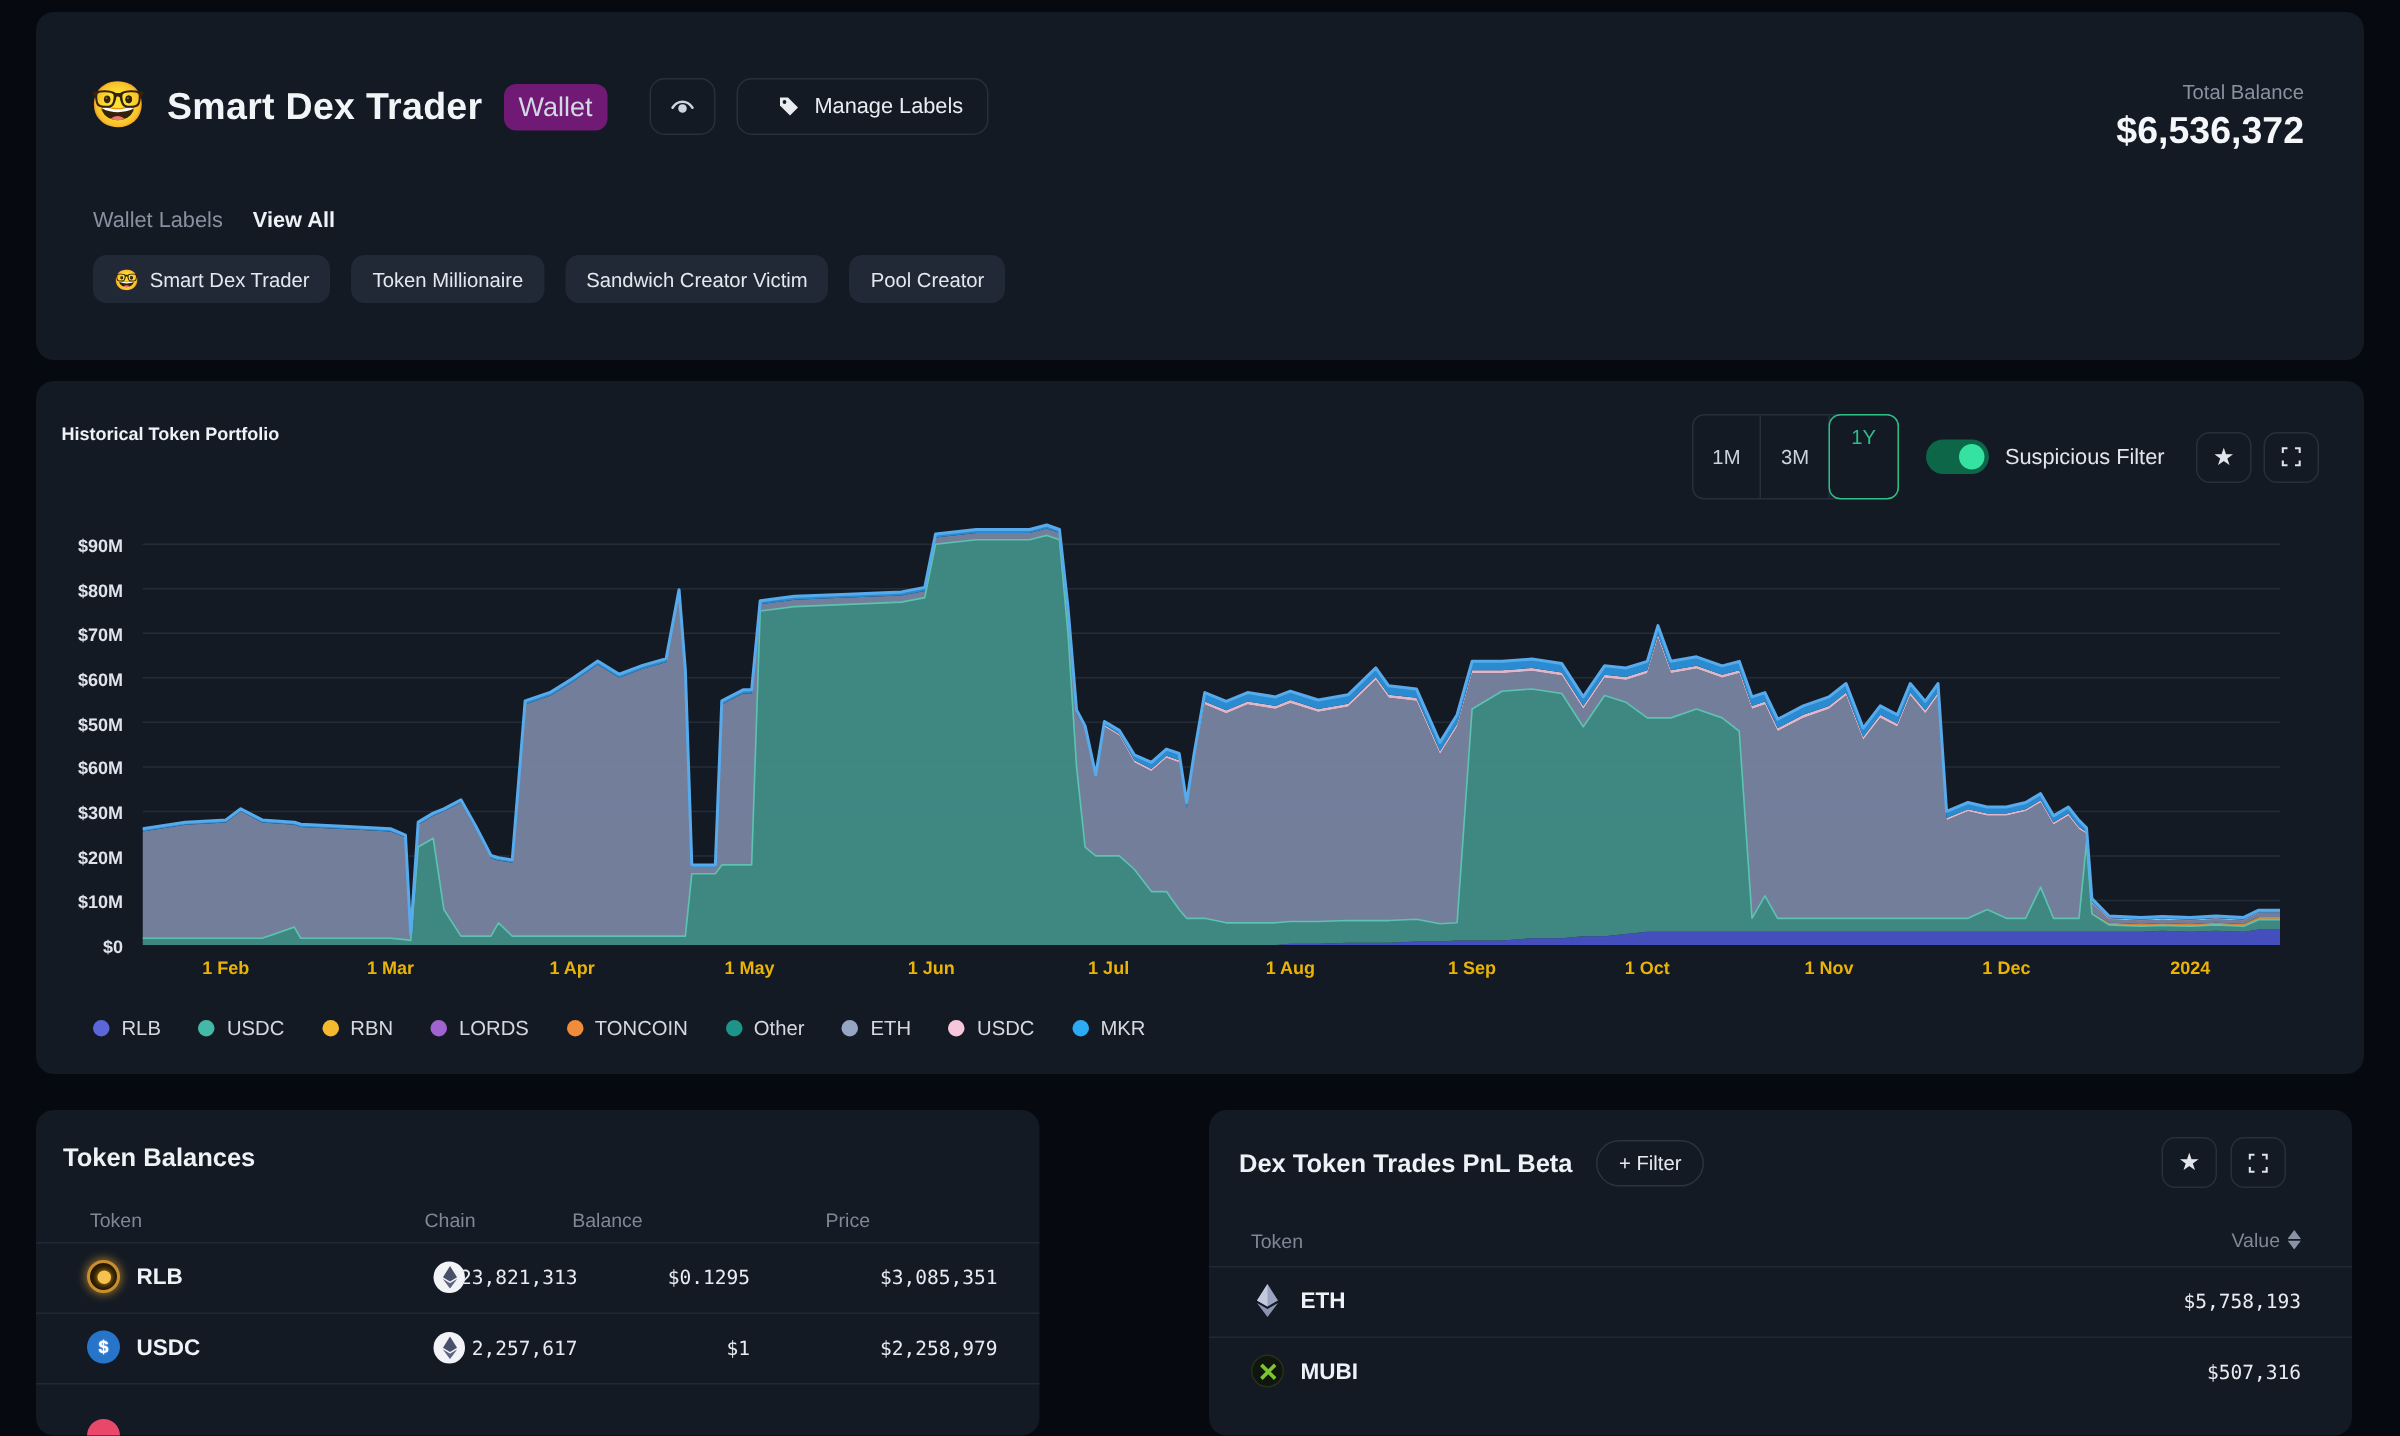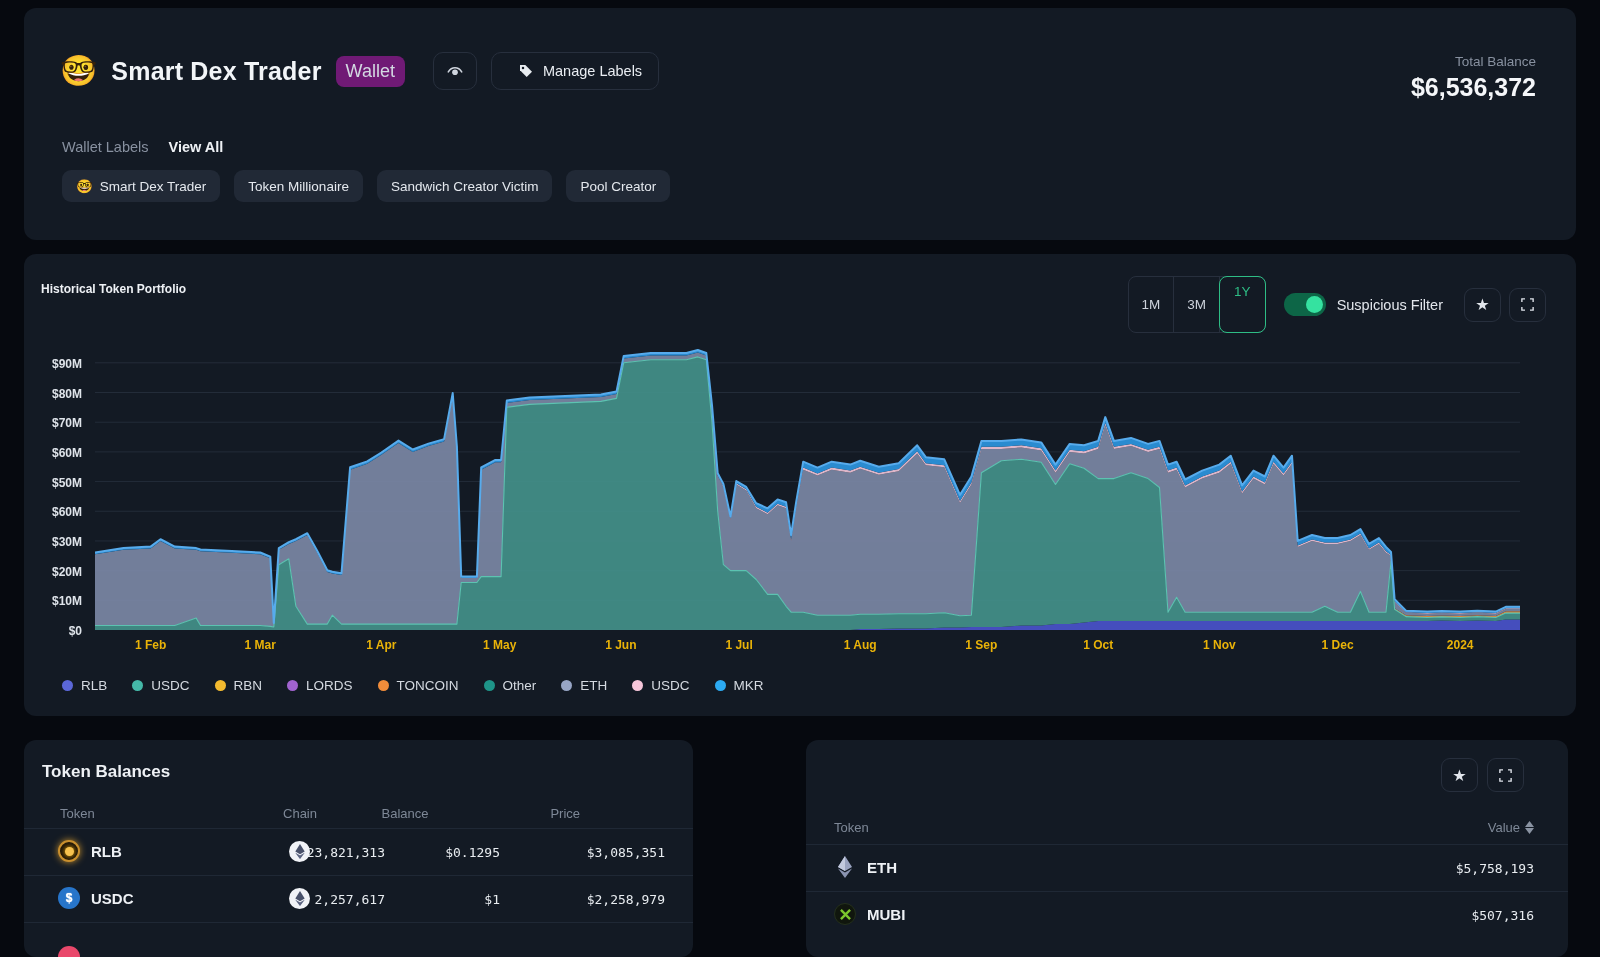--- a/index.html
+++ b/index.html
@@ -272,20 +272,24 @@
       </div>
     </div>
 
   <div class="row" style="top:182px;">
     <div class="divider" style="top:0;"></div>
     <div class="coin" style="position:absolute; left:34px; top:24px; background:#e9486b;"></div>
   </div>
 </div>
 
 <div class="card" id="dex-card">
+  <div style="position:absolute; left:20px; top:20px; display:flex; align-items:center; gap:16px;">
+    <span style="font-size:17px; font-weight:bold; color:#eef1f5;">Dex Token Trades PnL Beta</span>
+    <span class="filter-chip">+ Filter</span>
+  </div>
   <div class="sq-btn" style="position:absolute; right:90px; top:18px;">
     <span class="star-glyph">★</span>
   </div>
   <div class="sq-btn" style="position:absolute; right:44px; top:18px;">
     <svg width="15" height="15" viewBox="0 0 24 24">
       <path d="M3 8V3h5" stroke="#dfe3ea" stroke-width="2.2" fill="none"></path>
       <path d="M16 3h5v5" stroke="#dfe3ea" stroke-width="2.2" fill="none"></path>
       <path d="M21 16v5h-5" stroke="#dfe3ea" stroke-width="2.2" fill="none"></path>
       <path d="M8 21H3v-5" stroke="#dfe3ea" stroke-width="2.2" fill="none"></path>
     </svg>

